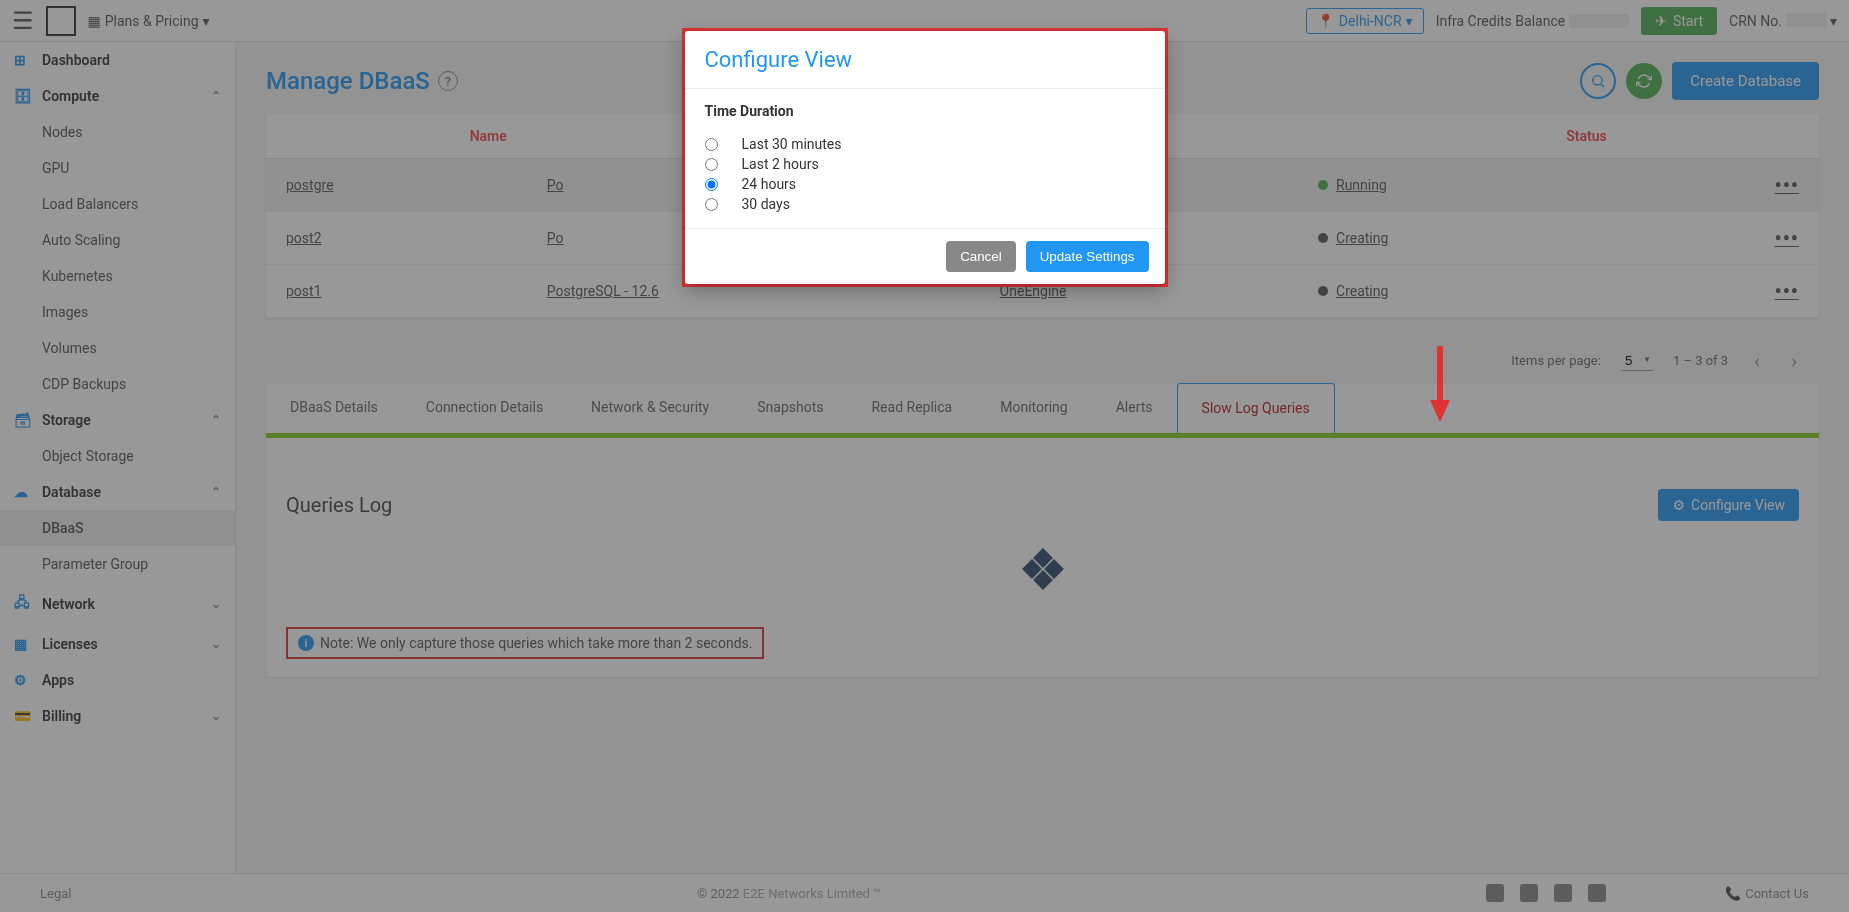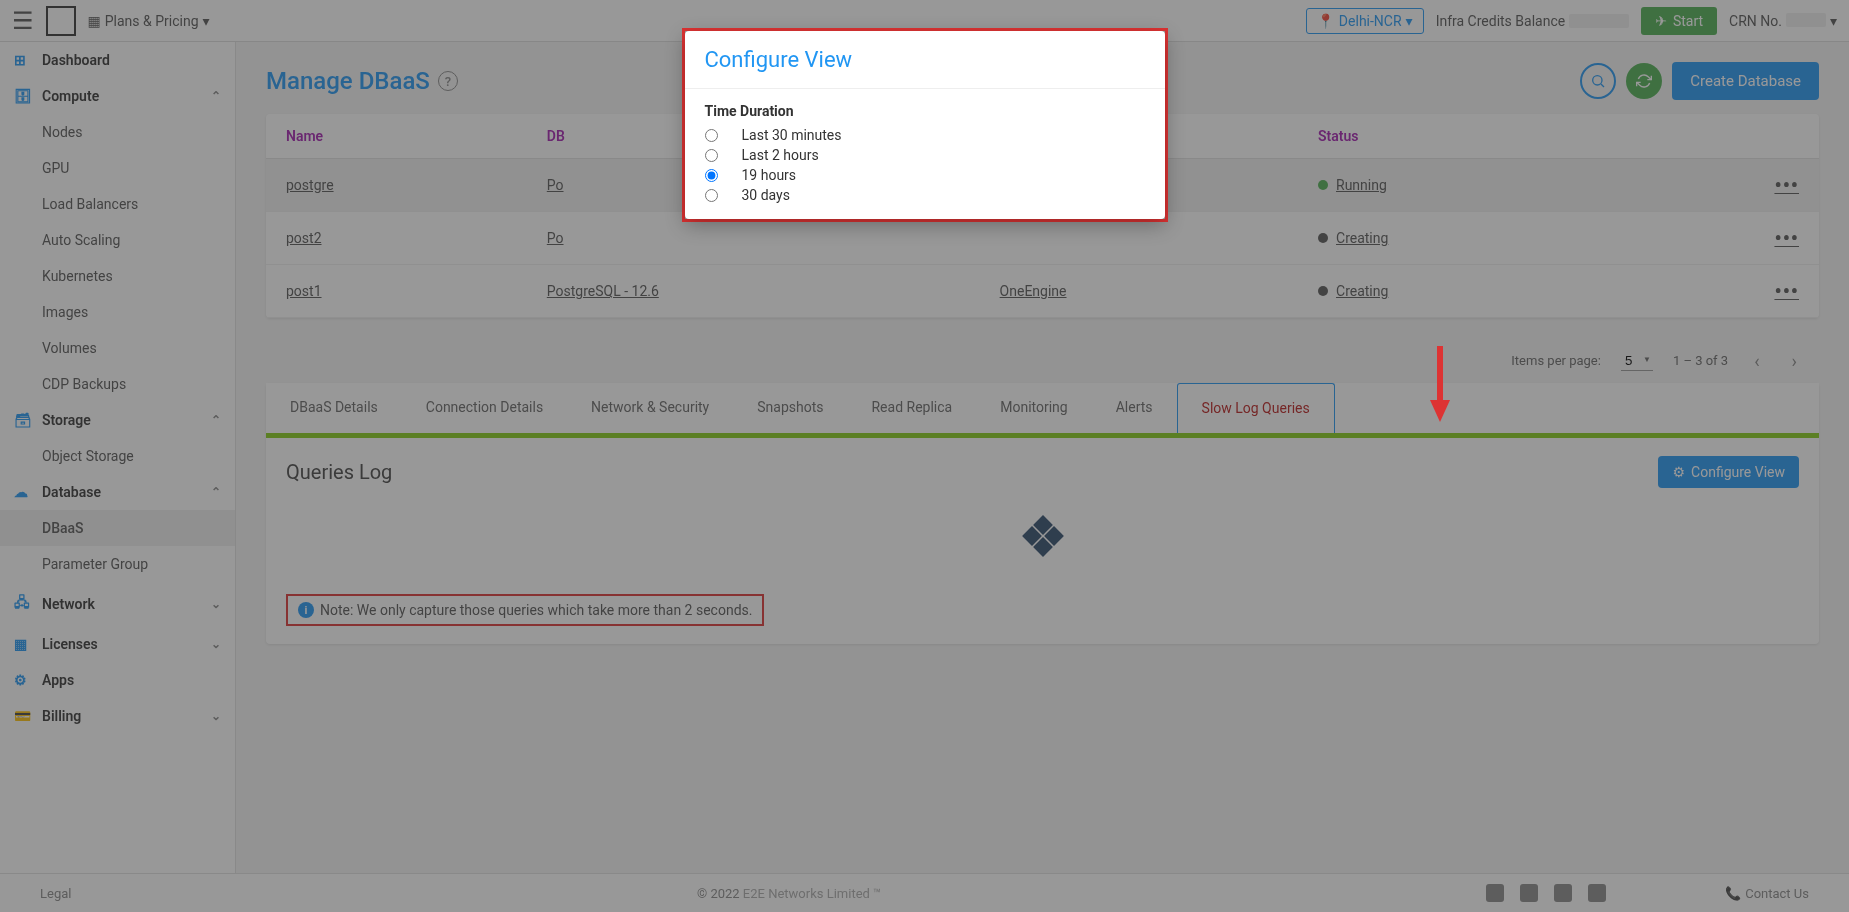--- a/index.html
+++ b/index.html
@@ -37,21 +37,21 @@
     .help-icon { border: 1.5px solid #888; color: #888; border-radius: 50%; width: 20px; height: 20px; display: inline-flex; align-items: center; justify-content: center; font-size: 13px; }
     .head-actions { margin-left: auto; display: flex; gap: 10px; align-items: center; }
     .circle-btn { width: 36px; height: 36px; border-radius: 50%; display: flex; align-items: center; justify-content: center; cursor: pointer; }
     .circle-btn.search { border: 2px solid #2196F3; color: #2196F3; }
     .circle-btn.refresh { background: #4CAF50; color: #fff; }
     .primary-btn { background: #2196F3; color: #fff; padding: 10px 18px; border-radius: 4px; cursor: pointer; font-size: 15px; }
     
     
     .card { background: #fff; border-radius: 4px; box-shadow: 0 1px 3px rgba(0,0,0,0.1); margin-bottom: 20px; }
     table { width: 100%; border-collapse: collapse; }
-    th { text-align: left; padding: 14px 20px; font-weight: 600; color: #a21caf; border-bottom: 1px solid #e0e0e0; font-size: 14px; }
+    th { text-align: right; padding: 14px 20px; font-weight: 600; color: #ef4444; border-bottom: 1px solid #e0e0e0; font-size: 14px; }
     td { padding: 14px 20px; border-bottom: 1px solid #eee; color: #555; text-decoration: underline; }
     tbody tr.selected { background: #f0f0f0; }
     .status-cell { display: flex; align-items: center; gap: 8px; }
     .status-dot { width: 10px; height: 10px; border-radius: 50%; display: inline-block; }
     .status-dot.running { background: #4CAF50; }
     .status-dot.creating { background: #555; }
     .row-actions { font-size: 20px; font-weight: bold; cursor: pointer; letter-spacing: 1px; }
     
     
     .paginator { display: flex; justify-content: flex-end; align-items: center; gap: 20px; padding: 12px 16px; color: #666; font-size: 13px; }
@@ -59,21 +59,21 @@
     .pag-select-wrap { position: relative; display: inline-block; }
     .pag-select-wrap::after { content: "▼"; position: absolute; right: 2px; top: 4px; font-size: 8px; color: #666; pointer-events: none; }
     .pag-arrow { font-size: 18px; color: #888; cursor: pointer; padding: 0 6px; }
     
     
     .tabs { display: flex; border-bottom: 5px solid #84cc16; background: #fff; }
     .tab { padding: 16px 24px; color: #666; cursor: pointer; border-bottom: 2px solid transparent; }
     .tab.active { color: #b91c1c; border: 1px solid #2196F3; border-bottom: none; border-top-left-radius: 3px; border-top-right-radius: 3px; }
     
     .section-body { padding: 18px 20px; }
-    .section-head { display: flex; align-items: center; }
+    .section-head { display: flex; align-items: center; margin-top: 33px; }
     .section-title { font-size: 20px; color: #444; }
     .conf-btn { margin-left: auto; background: #2196F3; color: #fff; padding: 8px 14px; border-radius: 4px; cursor: pointer; display: flex; align-items: center; gap: 6px; }
     
     .loader { display: flex; justify-content: center; padding: 30px 0; }
     .loader-diamond { width: 36px; height: 36px; position: relative; }
     .loader-diamond span { position: absolute; width: 14px; height: 14px; background: #2c4a6b; transform: rotate(45deg); }
     .loader-diamond span:nth-child(1) { top: 0; left: 11px; }
     .loader-diamond span:nth-child(2) { top: 11px; left: 0; }
     .loader-diamond span:nth-child(3) { top: 11px; left: 22px; }
     .loader-diamond span:nth-child(4) { top: 22px; left: 11px; }
@@ -88,21 +88,21 @@
     .footer-icon { width: 18px; height: 18px; background: #888; border-radius: 3px; }
     
     
     .overlay { position: absolute; inset: 0; background: rgba(50,50,50,0.5); z-index: 100; }
     .modal-wrap { position: absolute; top: 28px; left: 50%; transform: translateX(-50%); z-index: 101; }
     .modal-border { border: 3px solid #d33; padding: 0; }
     .modal { background: #fff; width: 480px; border-radius: 4px; box-shadow: 0 6px 20px rgba(0,0,0,0.3); overflow: hidden; }
     .modal-head { padding: 16px 20px; border-bottom: 1px solid #eee; }
     .modal-title { color: #2196F3; font-size: 22px; font-weight: 400; }
     .modal-body { padding: 14px 20px; }
-    .modal-body h4 { font-size: 14px; font-weight: 700; margin-bottom: 6px; }
+    .modal-body h4 { font-size: 14px; font-weight: 700; margin-bottom: 15px; }
     .radio-row { display: flex; align-items: center; gap: 24px; padding: 2px 0; }
     .radio-row input { margin: 0; }
     .modal-foot { border-top: 1px solid #eee; padding: 12px 16px; display: flex; justify-content: flex-end; gap: 10px; }
     .btn-cancel { background: #888; color: #fff; padding: 8px 14px; border-radius: 4px; cursor: pointer; border: none; }
     .btn-update { background: #2196F3; color: #fff; padding: 8px 14px; border-radius: 4px; cursor: pointer; border: none; }
     
     
     .red-arrow { position: absolute; z-index: 102; }
     .red-arrow svg { display: block; }
   </style>
@@ -354,27 +354,31 @@
           <label class="radio-row">
               <input type="radio" name="dur" style="">
               <span>Last 30 minutes</span>
             </label>
           <label class="radio-row">
               <input type="radio" name="dur" style="">
               <span>Last 2 hours</span>
             </label>
           <label class="radio-row">
               <input type="radio" name="dur" checked="" style="">
-              <span>19 hours</span>
+              <span>24 hours</span>
             </label>
           <label class="radio-row">
               <input type="radio" name="dur" style="">
               <span>30 days</span>
             </label>
         </div>
+        <div class="modal-foot">
+          <button class="btn-cancel">Cancel</button>
+          <button class="btn-update">Update Settings</button>
+        </div>
       </div>
     </div>
   </div>
 
   <div class="red-arrow" style="left: 1428px; top: 346px;">
     <svg width="24" height="76" viewBox="0 0 24 76">
       <line x1="12" y1="0" x2="12" y2="56" stroke="#d33" stroke-width="6"></line>
       <polygon points="12,76 2,54 22,54" fill="#d33"></polygon>
     </svg>
   </div>

